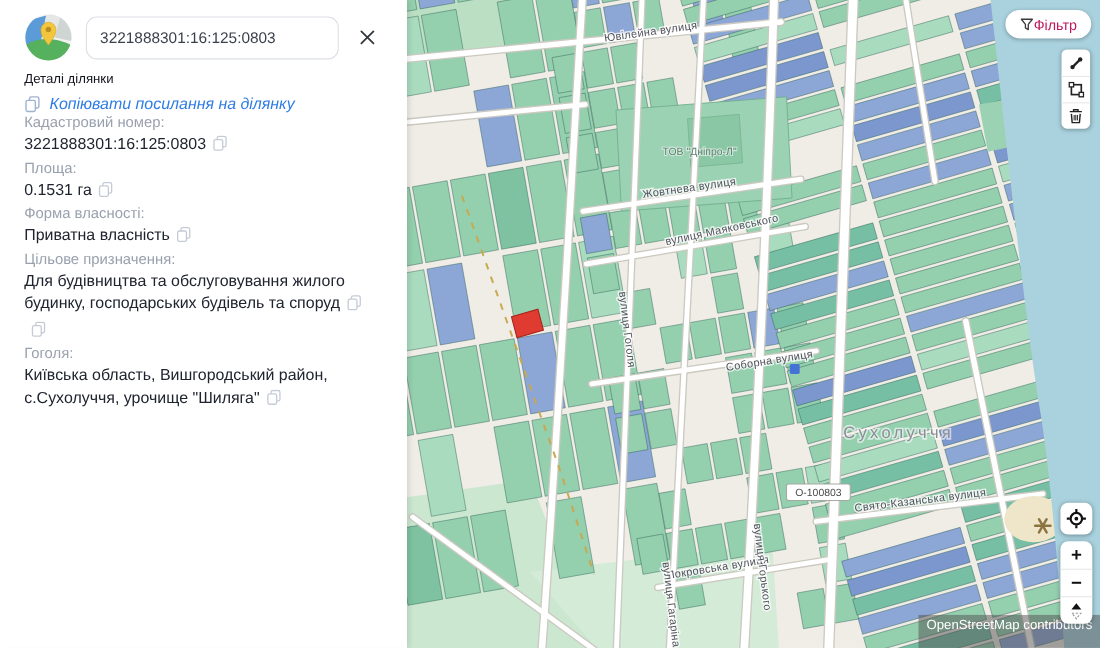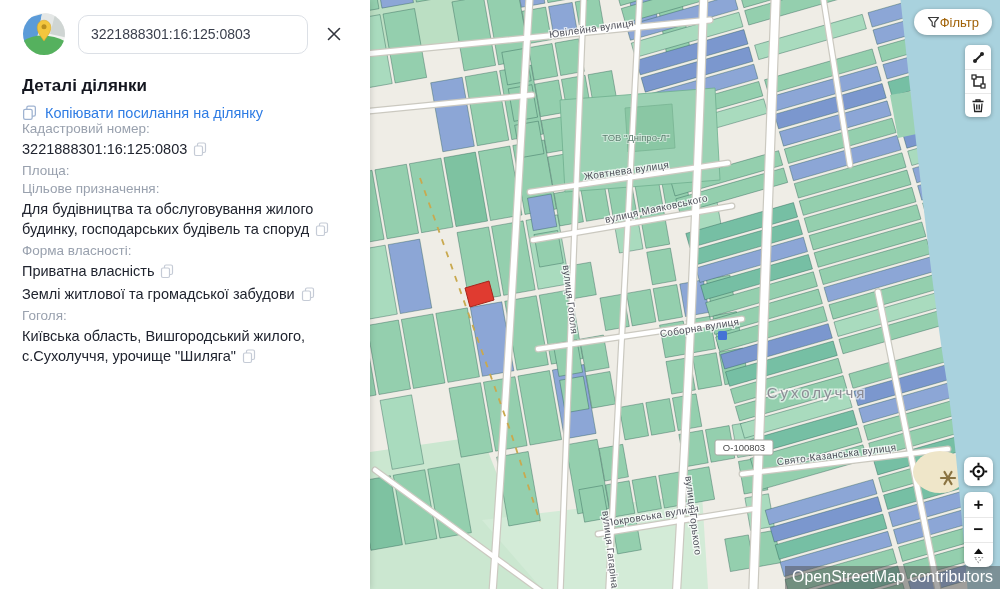--- a/index.html
+++ b/index.html
@@ -8,57 +8,57 @@
 
   
   .panel{position:absolute;left:0;top:0;width:370px;height:100%;background:#fff;z-index:6;
          box-shadow:1px 0 6px rgba(0,0,0,.14);padding:10px 22px 0;box-sizing:border-box;}
   .hdr{display:flex;align-items:center;gap:12px;margin-top:2px;}
   .logo{width:44px;height:44px;flex:none;cursor:pointer;}
   .search{flex:1;height:37px;border:1px solid #DCE0E6;border-radius:10px;padding:0 12px;font-size:14px;
           color:#3A3F4C;outline:none;min-width:0;font-family:inherit;background:#fff;}
   .close{width:28px;height:28px;background:none;border:none;cursor:pointer;display:flex;align-items:center;
          justify-content:center;padding:0;}
-  .title{font-size:17px;font-weight:700;color:#14161F;margin:20px 0 9px;}
-  .linkrow{display:flex;align-items:center;gap:8px;cursor:pointer;}
+  .title{font-size:12px;font-weight:400;color:#14161F;margin:8px 0 9px;}
+  .linkrow{display:flex;align-items:center;gap:8px;cursor:pointer;font-style:italic;}
   .linkrow .lnk{color:#2E7CE4;font-size:14.5px;}
   .field{}
   .field .lab{font-size:13.5px;color:#99A1AE;margin-bottom:3px;}
   .field .val{font-size:14.5px;color:#20242F;line-height:1.42;}
   .copy{display:inline-block;margin-left:6px;vertical-align:-3px;cursor:pointer;}
 
   
   .map{position:absolute;left:370px;top:0;width:630px;height:589px;background:#EFEDE6;overflow:hidden;cursor:grab;}
   .map svg.canvas{position:absolute;left:0;top:0;display:block;}
   .street{font-family:"Liberation Sans",sans-serif;font-size:10px;fill:#51525C;letter-spacing:.3px;
           paint-order:stroke;stroke:#FFFFFF;stroke-width:2.6px;stroke-opacity:.75;}
   .town{font-family:"Liberation Sans",sans-serif;font-size:15px;fill:#8C8C95;letter-spacing:3px;
         paint-order:stroke;stroke:#FFFFFF;stroke-width:3px;stroke-opacity:.6;}
   .poi{font-family:"Liberation Sans",sans-serif;font-size:9.5px;fill:#5F7F70;paint-order:stroke;stroke:#FFF;
        stroke-width:2px;stroke-opacity:.5;}
   .refbox-t{font-family:"Liberation Sans",sans-serif;font-size:9.5px;fill:#4A4A4A;}
 
   .filter-btn{position:absolute;top:9px;right:8px;height:26px;background:#fff;border:none;border-radius:14px;
               box-shadow:0 1px 4px rgba(0,0,0,.3);display:flex;align-items:center;gap:0;padding:0 13px;
-              font-size:13px;color:#a16207;cursor:pointer;font-family:inherit;z-index:4;}
+              font-size:13px;color:#be185d;cursor:pointer;font-family:inherit;z-index:4;}
   .toolcol{position:absolute;top:45px;right:9px;width:26px;background:#fff;border-radius:5px;
            box-shadow:0 1px 4px rgba(0,0,0,.3);display:flex;flex-direction:column;z-index:4;}
   .toolcol .tool{height:24px;display:flex;align-items:center;justify-content:center;background:none;border:none;
                  cursor:pointer;padding:0;}
   .toolcol .tool + .tool{border-top:1px solid #E8E8E8;}
   .locate-btn{position:absolute;top:457px;right:7px;width:29px;height:29px;background:#fff;border:none;border-radius:7px;
               box-shadow:0 1px 4px rgba(0,0,0,.3);cursor:pointer;display:flex;align-items:center;justify-content:center;
               padding:0;z-index:4;}
   .zoomcol{position:absolute;top:492px;right:7px;width:29px;background:#fff;border-radius:7px;
            box-shadow:0 1px 4px rgba(0,0,0,.3);display:flex;flex-direction:column;z-index:4;}
   .zoomcol .zbtn{height:25px;background:none;border:none;cursor:pointer;font-size:17px;font-weight:700;color:#111;
                  display:flex;align-items:center;justify-content:center;padding:0;font-family:inherit;}
   .zoomcol .zbtn + .zbtn{border-top:1px solid #E8E8E8;}
-  .attribution{position:absolute;right:0;bottom:0;background:rgba(80,80,80,.5);color:#fff;font-size:16px;
-               padding:2px 7px 3px;z-index:3;cursor:pointer;margin-left:17px;}
+  .attribution{position:absolute;right:0;bottom:0;background:rgba(80,80,80,.5);color:#fff;font-size:12px;
+               padding:2px 7px 14px;z-index:3;cursor:pointer;margin-left:17px;}
 </style>
 </head>
 <body>
 
 <div class="app">
 
   <div class="panel">
     <div class="hdr">
       <svg class="logo" viewBox="0 0 44 44">
         <defs>
@@ -97,49 +97,53 @@
     <div class="field">
       <div class="lab">Кадастровий номер:</div>
       <div class="val"><span>3221888301:16:125:0803</span><span class="copy"><svg width="14" height="15" viewBox="0 0 14 15">
               <rect x="4.5" y="1" width="8" height="9.5" rx="1.5" fill="#fff" stroke="#C5CBD6" stroke-width="1.2"></rect>
               <rect x="1.5" y="4" width="8" height="9.5" rx="1.5" fill="#fff" stroke="#C5CBD6" stroke-width="1.2"></rect>
             </svg></span></div>
     </div>
 
     <div class="field">
       <div class="lab">Площа:</div>
+      <div class="val"><span>0.1531 га</span><span class="copy"><svg width="14" height="15" viewBox="0 0 14 15">
+              <rect x="4.5" y="1" width="8" height="9.5" rx="1.5" fill="#fff" stroke="#C5CBD6" stroke-width="1.2"></rect>
+              <rect x="1.5" y="4" width="8" height="9.5" rx="1.5" fill="#fff" stroke="#C5CBD6" stroke-width="1.2"></rect>
+            </svg></span></div>
+    </div>
+
+    <div class="field">
+      <div class="lab">Форма власності:</div>
+      <div class="val"><span>Приватна власність</span><span class="copy"><svg width="14" height="15" viewBox="0 0 14 15">
+              <rect x="4.5" y="1" width="8" height="9.5" rx="1.5" fill="#fff" stroke="#C5CBD6" stroke-width="1.2"></rect>
+              <rect x="1.5" y="4" width="8" height="9.5" rx="1.5" fill="#fff" stroke="#C5CBD6" stroke-width="1.2"></rect>
+            </svg></span></div>
     </div>
 
     <div class="field">
       <div class="lab">Цільове призначення:</div>
       <div class="val"><span>Для будівництва та обслуговування жилого будинку, господарських будівель та споруд</span><span class="copy"><svg width="14" height="15" viewBox="0 0 14 15">
               <rect x="4.5" y="1" width="8" height="9.5" rx="1.5" fill="#fff" stroke="#C5CBD6" stroke-width="1.2"></rect>
               <rect x="1.5" y="4" width="8" height="9.5" rx="1.5" fill="#fff" stroke="#C5CBD6" stroke-width="1.2"></rect>
             </svg></span></div>
     </div>
 
+
     <div class="field">
-      <div class="lab">Форма власності:</div>
-      <div class="val"><span>Приватна власність</span><span class="copy"><svg width="14" height="15" viewBox="0 0 14 15">
+      <div class="val"><span class="copy"><svg width="14" height="15" viewBox="0 0 14 15">
               <rect x="4.5" y="1" width="8" height="9.5" rx="1.5" fill="#fff" stroke="#C5CBD6" stroke-width="1.2"></rect>
               <rect x="1.5" y="4" width="8" height="9.5" rx="1.5" fill="#fff" stroke="#C5CBD6" stroke-width="1.2"></rect>
             </svg></span></div>
     </div>
 
-
-    <div class="field">
-      <div class="val"><span>Землі житлової та громадської забудови</span><span class="copy"><svg width="14" height="15" viewBox="0 0 14 15">
-              <rect x="4.5" y="1" width="8" height="9.5" rx="1.5" fill="#fff" stroke="#C5CBD6" stroke-width="1.2"></rect>
-              <rect x="1.5" y="4" width="8" height="9.5" rx="1.5" fill="#fff" stroke="#C5CBD6" stroke-width="1.2"></rect>
-            </svg></span></div>
-    </div>
-
     <div class="field">
       <div class="lab">Гоголя:</div>
-      <div class="val"><span>Київська область, Вишгородський жилого, с.Сухолуччя, урочище "Шиляга"</span><span class="copy"><svg width="14" height="15" viewBox="0 0 14 15">
+      <div class="val"><span>Київська область, Вишгородський район, с.Сухолуччя, урочище "Шиляга"</span><span class="copy"><svg width="14" height="15" viewBox="0 0 14 15">
               <rect x="4.5" y="1" width="8" height="9.5" rx="1.5" fill="#fff" stroke="#C5CBD6" stroke-width="1.2"></rect>
               <rect x="1.5" y="4" width="8" height="9.5" rx="1.5" fill="#fff" stroke="#C5CBD6" stroke-width="1.2"></rect>
             </svg></span></div>
     </div>
 
   </div>
 
   <div class="map">
     <svg class="canvas" width="630" height="589" viewBox="0 0 630 589">
 

